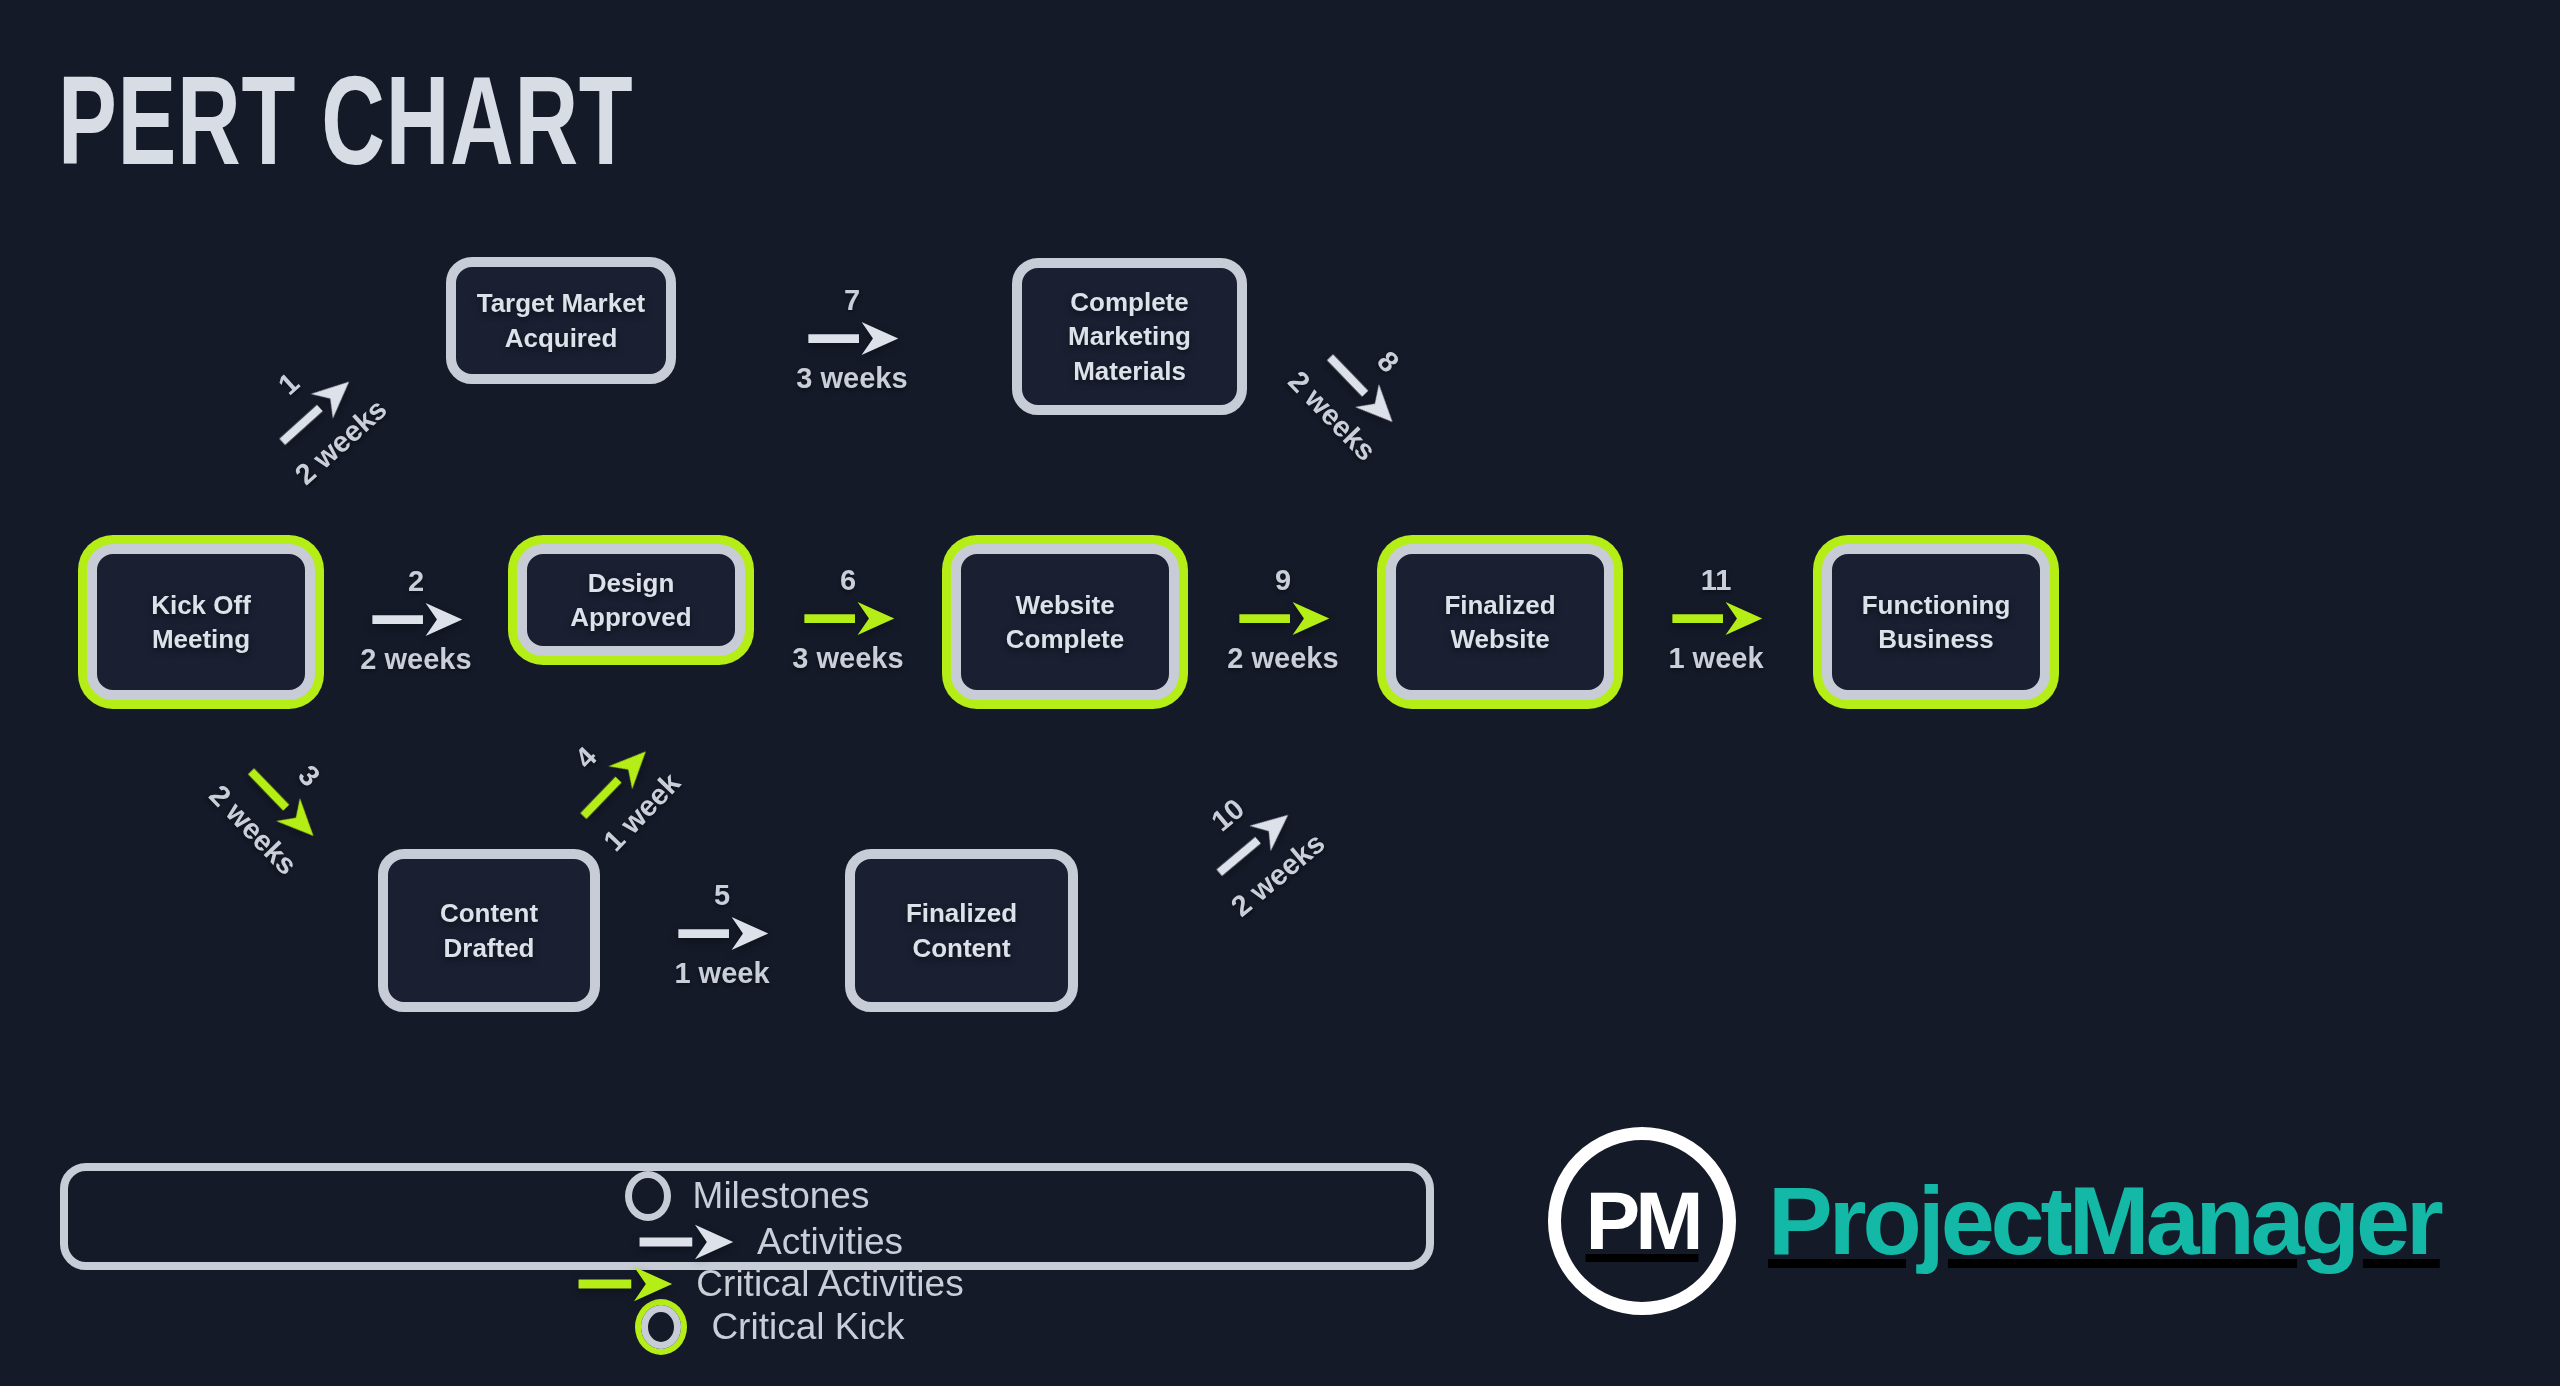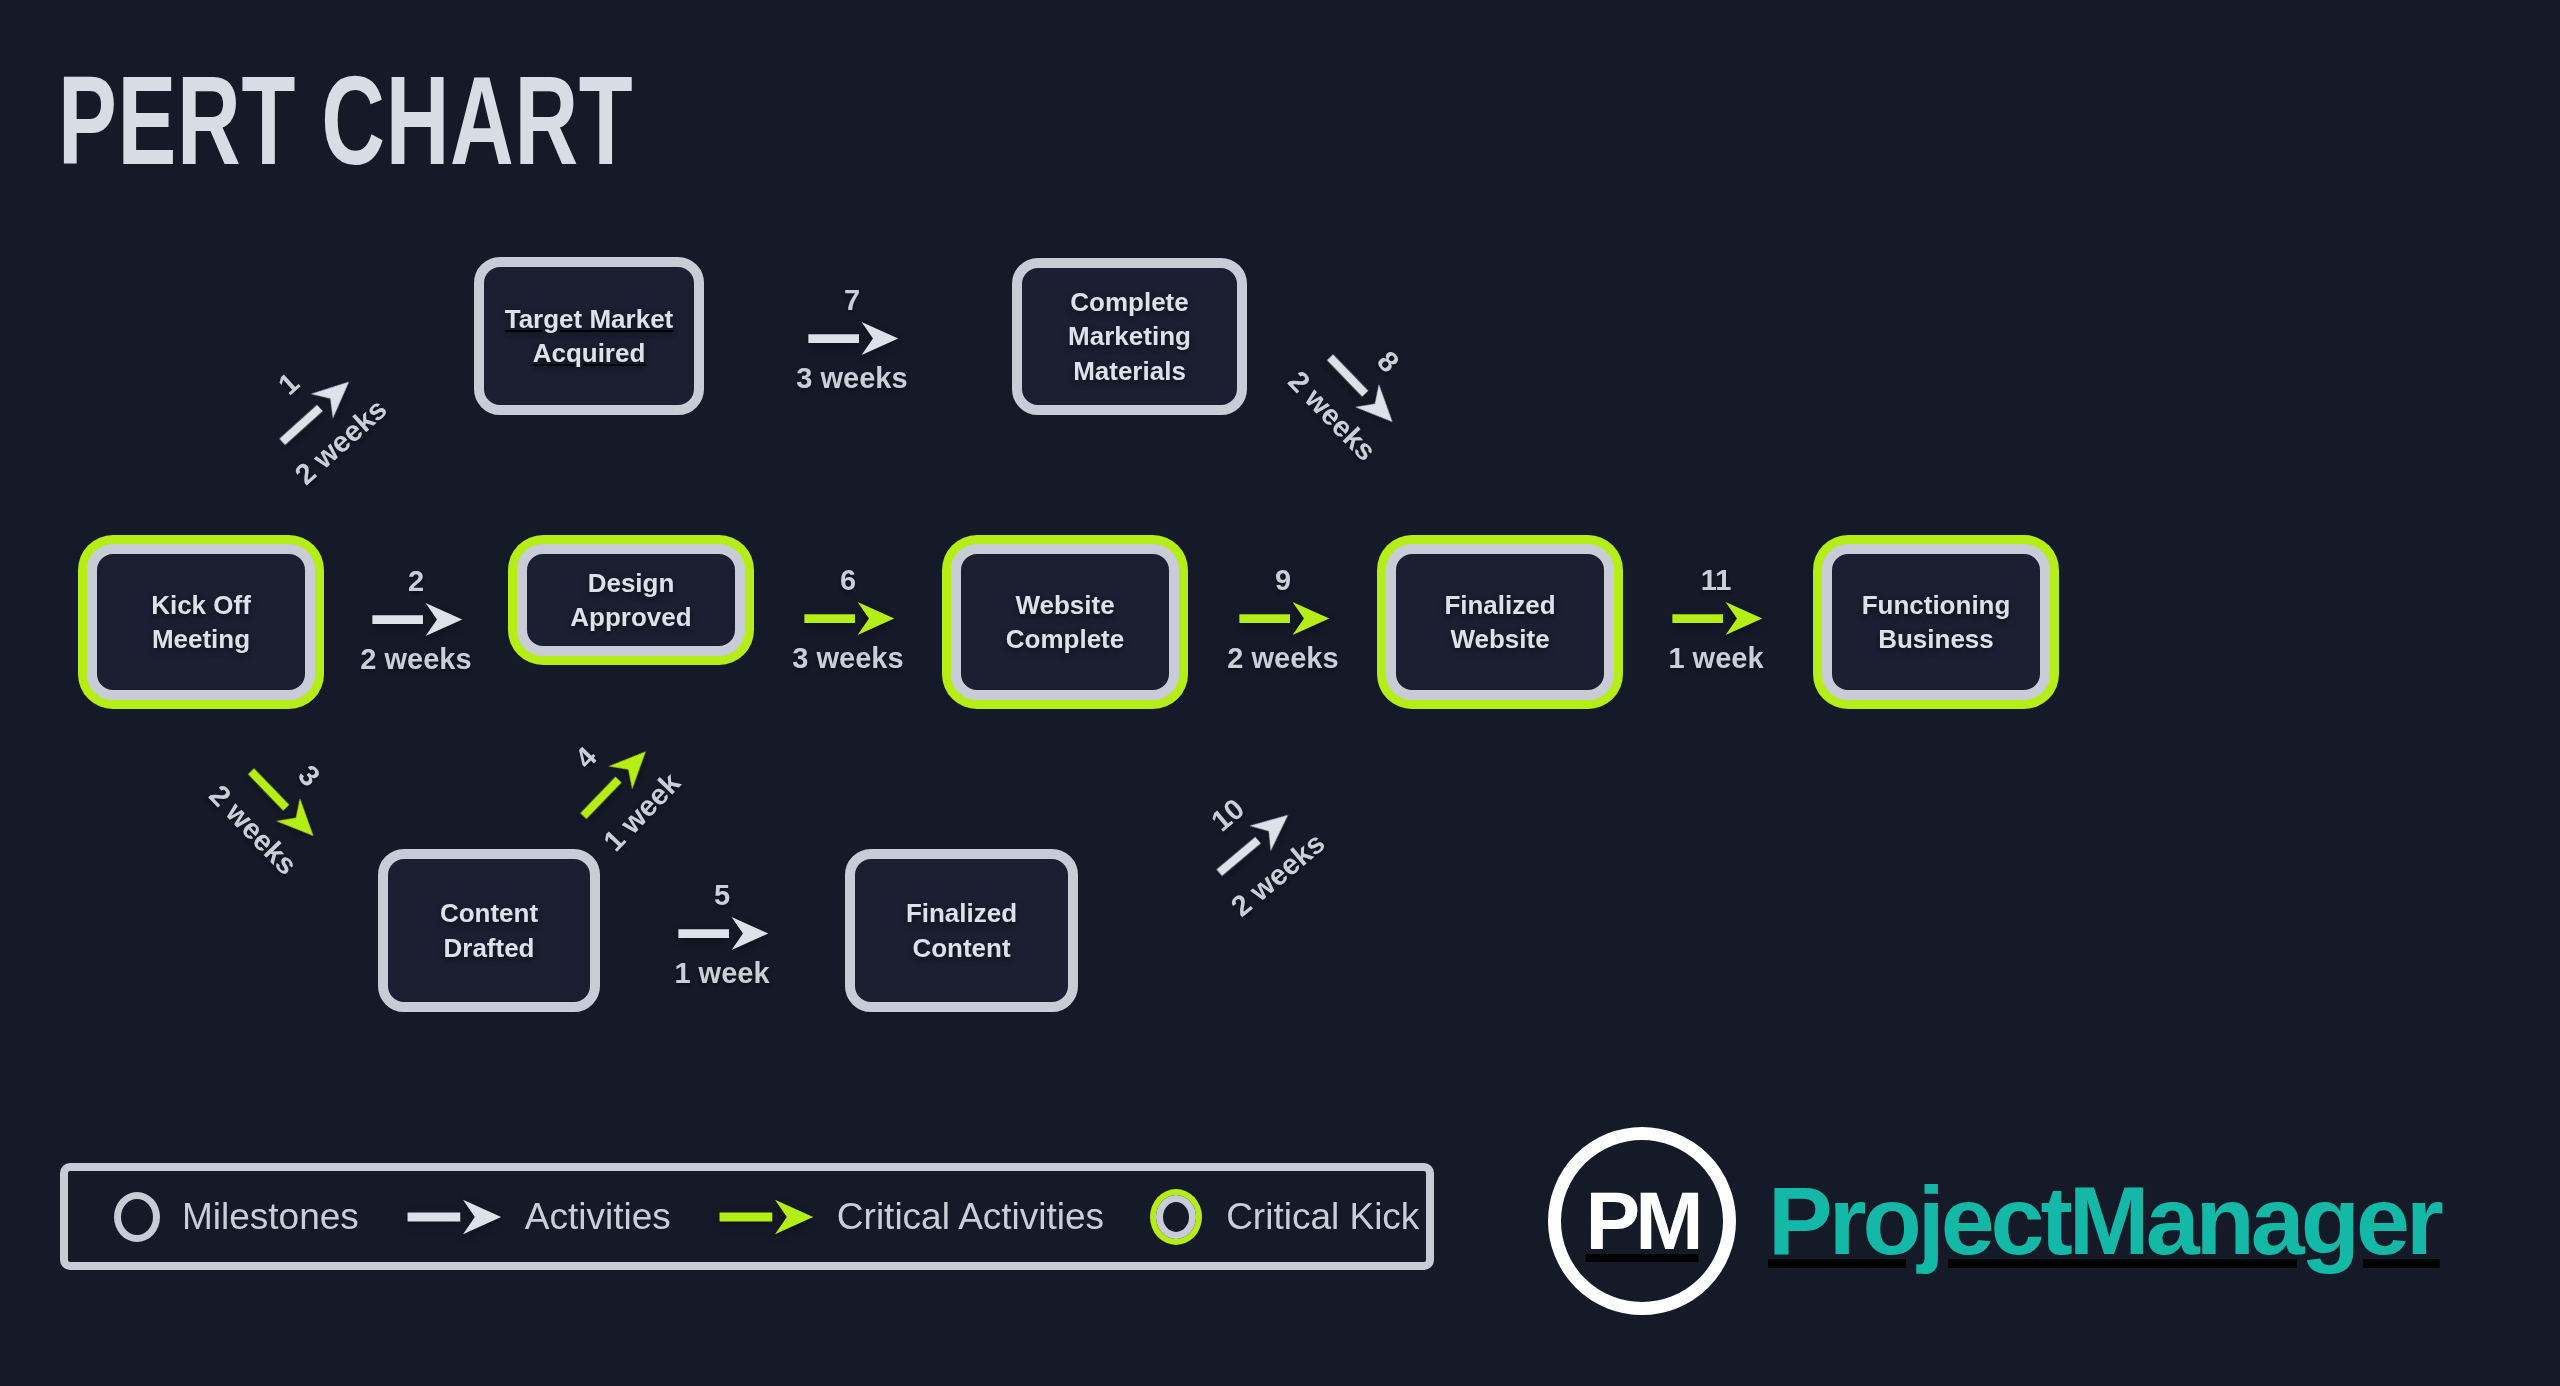--- a/index.html
+++ b/index.html
@@ -35,22 +35,22 @@
     font-weight:bold; font-size:29px; line-height:1.12;
     color:#c9ced8; white-space:nowrap; text-shadow:0 2px 4px rgba(0,0,0,.45);
   }
   .arrow-svg { display:block; margin:3px 0; filter:drop-shadow(0 3px 4px rgba(0,0,0,.35)); }
   .arrow-svg line { stroke-width:10; }
   .arrow-svg.white line { stroke:#dde1ea; } .arrow-svg.white polygon { fill:#dde1ea; }
   .arrow-svg.green line { stroke:var(--green,#b5ed17); } .arrow-svg.green polygon { fill:var(--green,#b5ed17); }
   
   .legend {
     position:absolute; left:60px; top:1163px; width:1374px; height:107px;
-    box-sizing:border-box; border:8px solid var(--gray,#c7ccd6); border-radius:10px;
-    display:flex; align-items:center; padding:0 46px;
+    box-sizing:border-box; border:8px solid var(--gray,#c7ccd6); border-radius:26px;
+    display:flex; align-items:center; padding:0 46px;flex-direction:column;
   }
   .legend-item { display:flex; align-items:center; gap:22px; }
   .legend-item + .legend-item { margin-left:44px; }
   .legend-label { font-size:37px; color:#c9ced8; white-space:nowrap; }
   .lg-circle {
     box-sizing:border-box; width:46px; height:50px;
     border:7px solid var(--gray,#c7ccd6); border-radius:50%;
   }
   .lg-circle.critical {
     width:40px; height:44px;
@@ -69,21 +69,21 @@
 </head>
 <body>
 
 <div class="stage" style="--bg: #151a29; --gray: #c7ccd6; --green: #b5ed17;">
   <div class="title">PERT CHART</div>
   <div id="diagram">
       <div class="node critical" style="left: 87px; top: 544px; width: 228px; height: 156px; align-items: center;">
     <div class="node-label">Kick Off
 Meeting</div>
   </div>
-      <div class="node" style="left: 474px; top: 257px; width: 230px; height: 158px; text-decoration: underline;">
+      <div class="node" style="left: 446px; top: 257px; width: 230px; height: 127px;">
     <div class="node-label">Target Market
 Acquired</div>
   </div>
       <div class="node" style="left: 1012px; top: 258px; width: 235px; height: 157px;">
     <div class="node-label">Complete
 Marketing
 Materials</div>
   </div>
       <div class="node critical" style="left: 517px; top: 544px; width: 228px; height: 112px;">
     <div class="node-label">Design

